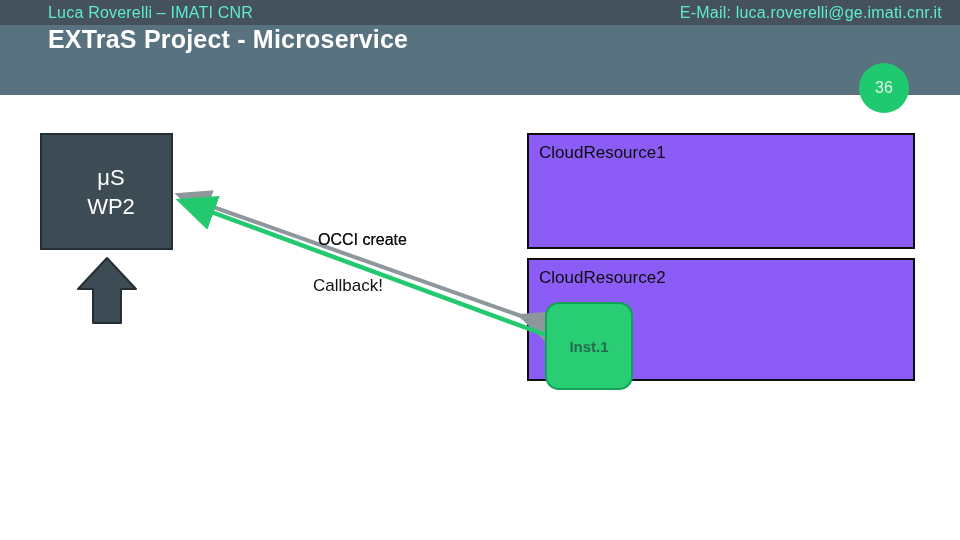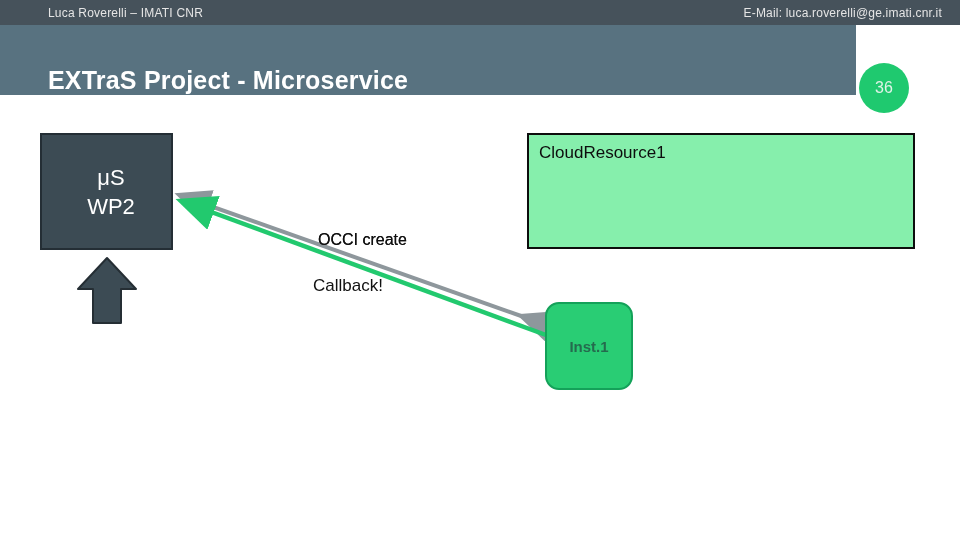--- a/index.html
+++ b/index.html
@@ -6,44 +6,44 @@
   .slide{
     position:relative;width:960px;height:540px;overflow:hidden;background:#fff;
     font-family:"Liberation Sans", sans-serif;
   }
   .top-bar{
     position:absolute;left:0;top:0;width:960px;height:25px;
     background:var(--top-bar,#46525b);
     display:flex;align-items:center;justify-content:space-between;
     box-sizing:border-box;padding:0 18px 0 48px;
   }
-  .top-bar .meta{font-size:12px;color:#e5e5e5;letter-spacing:.2px;white-space:nowrap;}
+  .top-bar .meta{font-size:16px;color:#5eead4;letter-spacing:.2px;white-space:nowrap;}
   .title-band{
-    position:absolute;left:0;top:25px;width:856px;height:70px;
+    position:absolute;left:0;top:25px;width:960px;height:70px;
     background:var(--title-band,#587280);
-    display:flex;align-items:flex-end;box-sizing:border-box;padding-left:48px;
+    display:flex;align-items:flex-start;box-sizing:border-box;padding-left:48px;
   }
   .title-band h1{
     margin:0;font-size:25px;font-weight:bold;color:#ffffff;letter-spacing:.2px;
   }
   .badge{
     position:absolute;left:859px;top:63px;width:50px;height:50px;border-radius:50%;
     background:var(--badge-green,#1fc96f);
     display:flex;align-items:center;justify-content:center;
     font-size:16px;color:var(--badge-text,#dff3e7);
   }
   .ms-box{
     position:absolute;left:40px;top:133px;width:133px;height:117px;box-sizing:border-box;
     background:var(--box-slate,#3c4b54);border:2px solid #242e35;
     display:flex;flex-direction:column;align-items:center;justify-content:center;
     color:#fff;font-size:22px;line-height:29px;text-align:center;padding-left:9px;
   }
   .cloud-box{
     position:absolute;left:527px;width:388px;box-sizing:border-box;
-    background:#86efac;border:2px solid #0d0d0d;
+    background:#8b5cf6;border:2px solid #0d0d0d;
   }
   .cloud-box .cloud-label{
     position:absolute;left:10px;top:8px;font-size:17px;color:#0d0d0d;white-space:nowrap;
   }
   #cloud1{top:133px;height:116px;}
   #cloud2{top:258px;height:123px;}
   .inst-box{
     position:absolute;left:545px;top:302px;width:88px;height:88px;box-sizing:border-box;
     background:var(--inst-green,#29cd74);border:2px solid var(--inst-border,#14a159);
     border-radius:14px;display:flex;align-items:center;justify-content:center;
@@ -76,20 +76,23 @@
 
   <div class="ms-box">
     <span>μS</span>
     <span>WP2</span>
   </div>
 
   <div class="cloud-box" id="cloud1">
     <span class="cloud-label">CloudResource1</span>
   </div>
 
+  <div class="cloud-box" id="cloud2">
+    <span class="cloud-label">CloudResource2</span>
+  </div>
 
   <svg class="overlay" width="960" height="540" viewBox="0 0 960 540">
     <defs>
       <marker id="mGray" markerWidth="9" markerHeight="8" refX="7" refY="4" orient="auto">
         <path d="M0,0 L9,4 L0,8 Z" style="fill:var(--arrow-gray,#8e979c)"></path>
       </marker>
       <marker id="mGreen" markerWidth="9" markerHeight="8" refX="7" refY="4" orient="auto">
         <path d="M0,0 L9,4 L0,8 Z" style="fill:var(--arrow-green,#22c96e)"></path>
       </marker>
     </defs>

